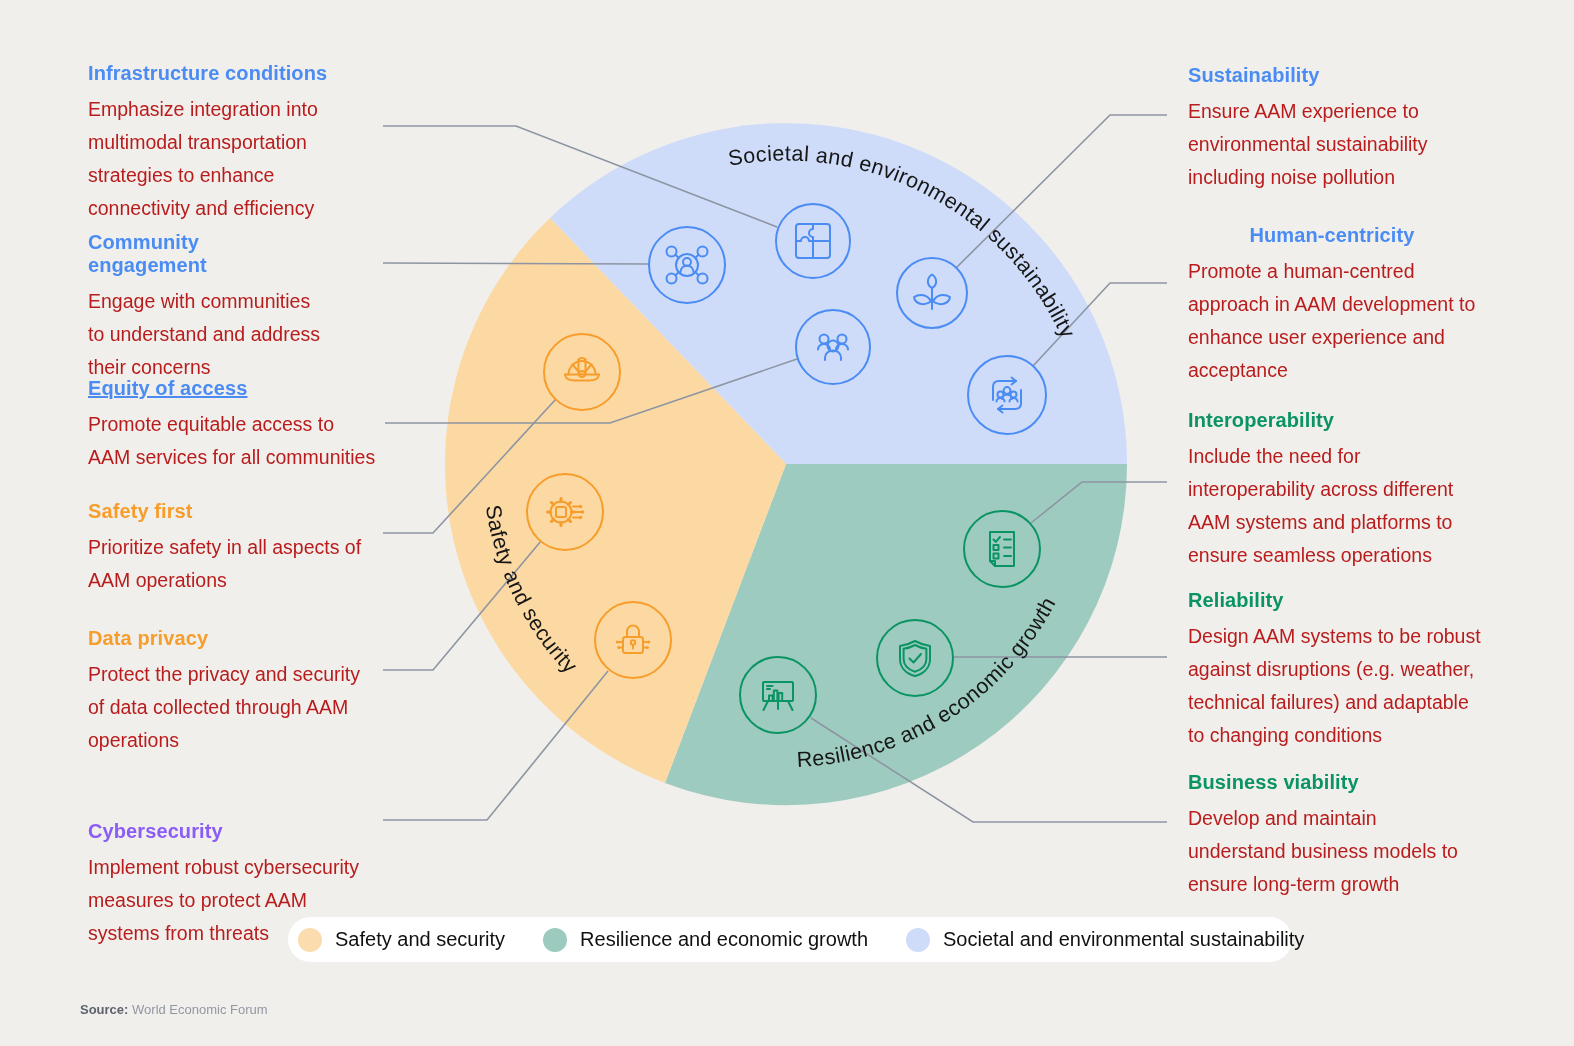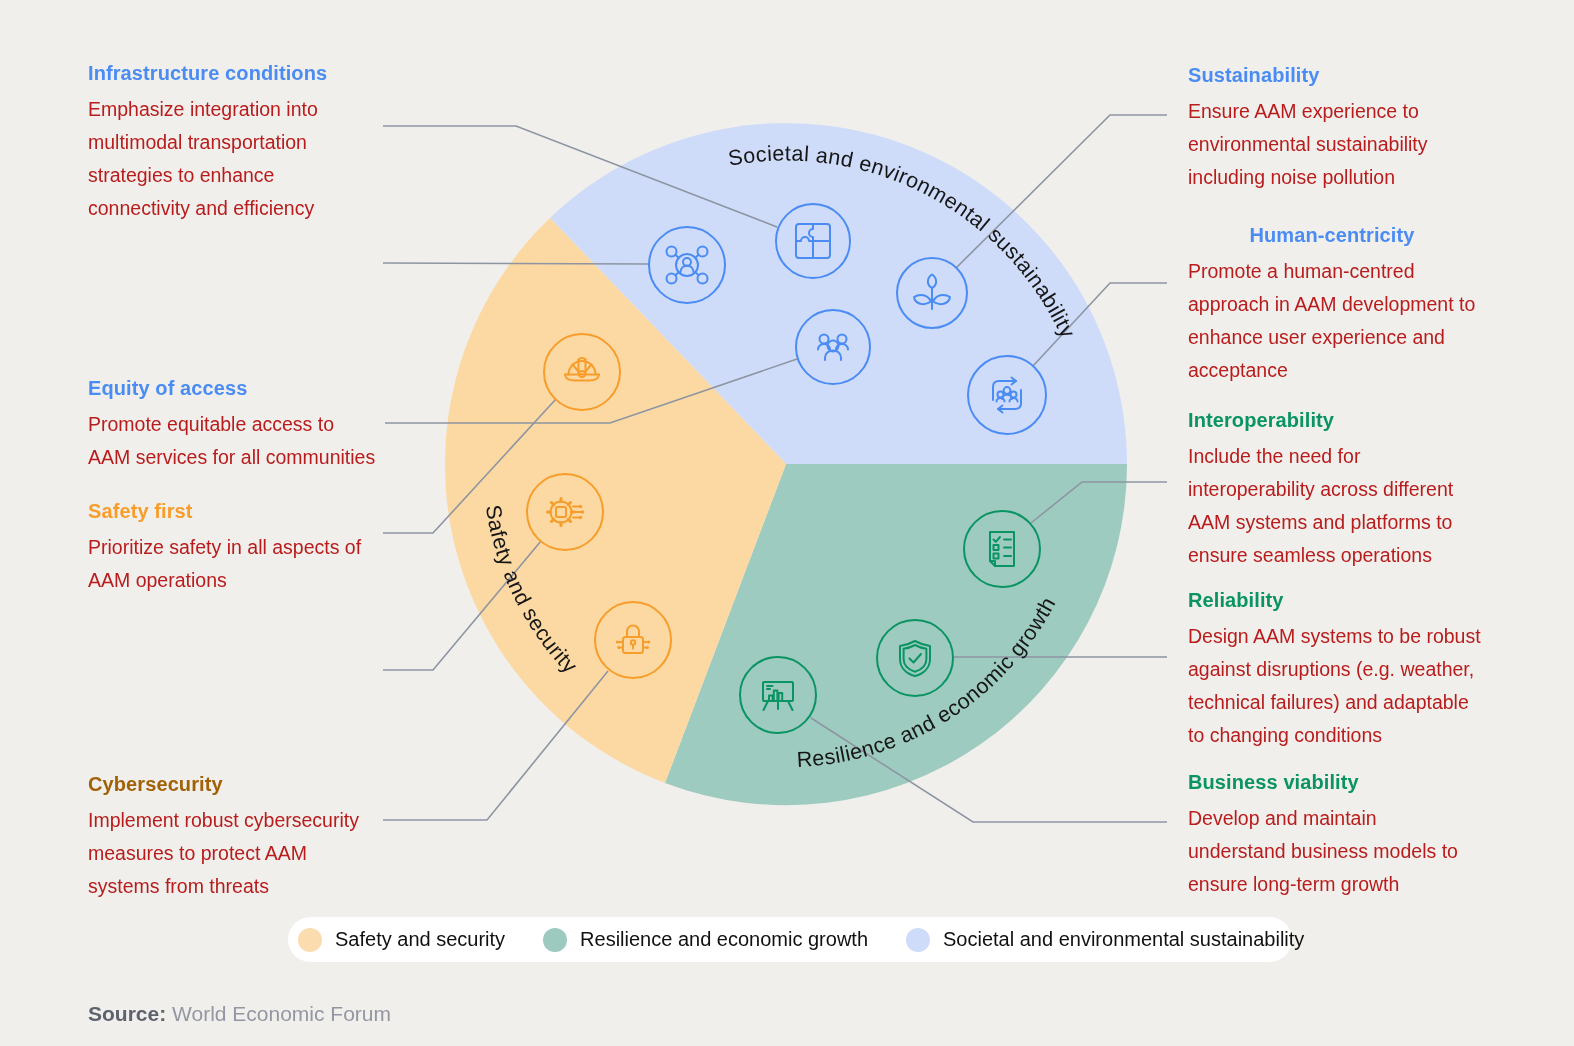--- a/index.html
+++ b/index.html
@@ -20,21 +20,21 @@
   .co-title{font-size:20px; font-weight:bold; margin:0 0 8px 0; letter-spacing:0.1px;}
   .co-body{font-size:19.5px; line-height:33px; color:#b91c1c;}
   .legend{
     position:absolute; left:288px; top:917px; width:1004px; height:45px;
     background:#ffffff; border-radius:23px; display:flex; align-items:center;
     padding-left:10px; box-sizing:border-box; gap:38px;
   }
   .legend-item{display:flex; align-items:center; gap:13px;}
   .legend-dot{width:24px; height:24px; border-radius:50%; flex:0 0 auto;}
   .legend-label{font-size:20px; color:#111111; white-space:nowrap;}
-  .source{position:absolute; left:88px; top:1002px; font-size:21px; color:#9397a1;}
+  .source{position:absolute; left:80px; top:1002px; font-size:13px; color:#9397a1;}
   .source-prefix{font-weight:bold; color:#5d626c;}
 </style>
 </head>
 <body>
 
 <div class="stage">
 
   <svg class="scene" width="1574" height="1046" viewBox="0 0 1574 1046">
     <defs>
       <path id="arcSocietal" d="M682,179 A303,303 0 0 1 1079,386"></path>
@@ -174,30 +174,38 @@
       <rect x="-4.2" y="-4.5" width="3.6" height="10.5"></rect>
       <rect x="0.6" y="-2" width="3.6" height="8"></rect>
       <path d="M-10,6 L-14.5,15 M10,6 L14.5,15 M0,6 V14"></path>
     </g>
   </svg>
 
   <div class="callout" style="left:88px; top:62px; width:250px;">
     <div class="co-title" style="color: rgb(74, 140, 243);">Infrastructure conditions</div>
     <div class="co-body">Emphasize integration into multimodal transportation strategies to enhance connectivity and efficiency</div>
   </div>
+  <div class="callout" style="left:88px; top:231px; width:232px;">
+    <div class="co-title" style="color: rgb(74, 140, 243);">Community engagement</div>
+    <div class="co-body">Engage with communities to understand and address their concerns</div>
+  </div>
   <div class="callout" style="left:88px; top:377px; width:288px;">
-    <div class="co-title" style="color: rgb(74, 140, 243);">Equity of access</div>
+    <div class="co-title" style="color: rgb(74, 140, 243); text-decoration: underline;">Equity of access</div>
     <div class="co-body">Promote equitable access to AAM services for all communities</div>
   </div>
   <div class="callout" style="left:88px; top:500px; width:282px;">
     <div class="co-title" style="color: rgb(247, 157, 43);">Safety first</div>
     <div class="co-body">Prioritize safety in all aspects of AAM operations</div>
   </div>
+  <div class="callout" style="left:88px; top:627px; width:290px;">
+    <div class="co-title" style="color: rgb(247, 157, 43);">Data privacy</div>
+    <div class="co-body">Protect the privacy and security of data collected through AAM operations</div>
+  </div>
   <div class="callout" style="left:88px; top:773px; width:284px;">
-    <div class="co-title" style="color: #a16207;">Cybersecurity</div>
+    <div class="co-title" style="color: #8b5cf6; margin-top: 47px;">Cybersecurity</div>
     <div class="co-body">Implement robust cybersecurity measures to protect AAM systems from threats</div>
   </div>
 
   <div class="callout" style="left:1188px; top:64px; width:262px;">
     <div class="co-title" style="color: rgb(74, 140, 243);">Sustainability</div>
     <div class="co-body">Ensure AAM experience to environmental sustainability including noise pollution</div>
   </div>
   <div class="callout" style="left:1188px; top:224px; width:288px;">
     <div class="co-title" style="color: rgb(74, 140, 243); text-align: center;">Human-centricity</div>
     <div class="co-body">Promote a human-centred approach in AAM development to enhance user experience and acceptance</div>

